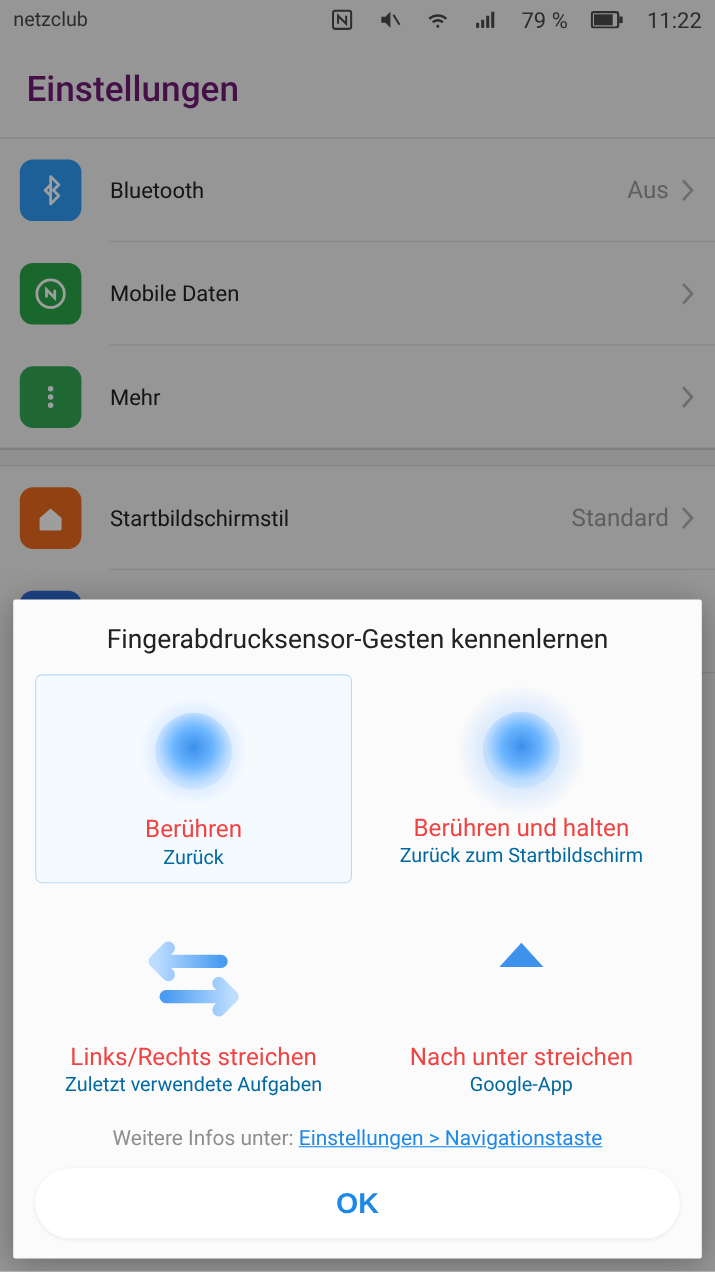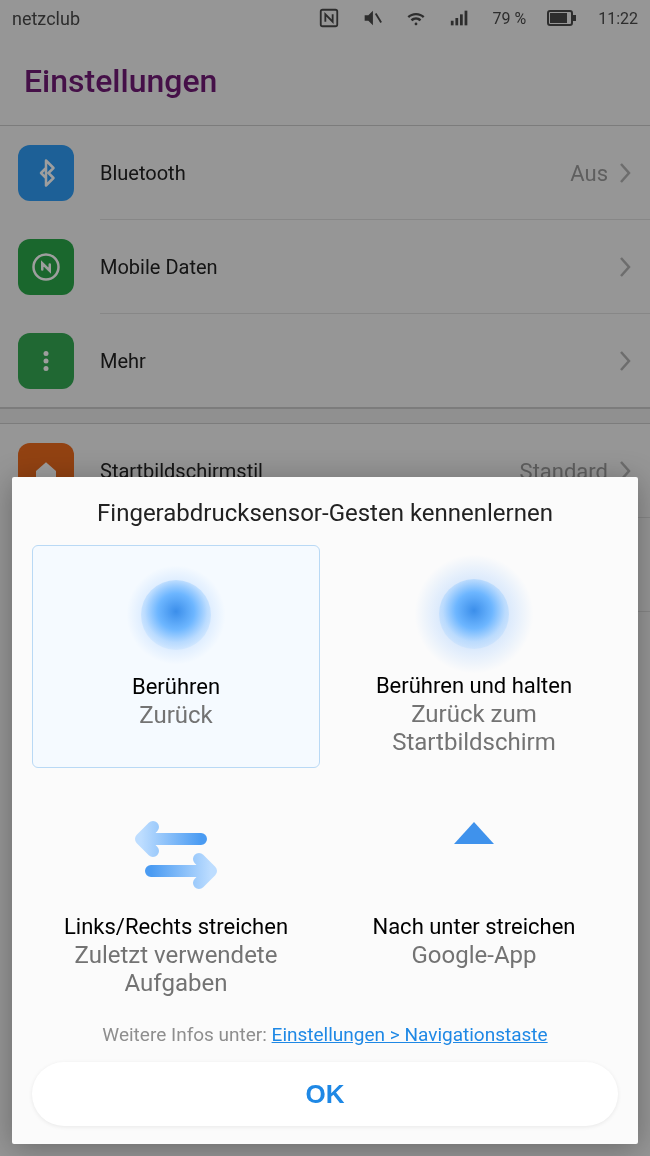--- a/index.html
+++ b/index.html
@@ -2,21 +2,21 @@
 <html><head>
 <meta charset="utf-8">
 <style>
   * { box-sizing: border-box; margin: 0; padding: 0; }
   html, body { width: 650px; height: 1156px; overflow: hidden; font-family: -apple-system, BlinkMacSystemFont, "Segoe UI", Roboto, Arial, sans-serif; }
   body { background: #f2f2f2; position: relative; }
 
   
   .status-bar { height: 36px; display: flex; align-items: center; padding: 0 12px; font-size: 18px; color: #4a4a4a; background: #f2f2f2; }
   .status-carrier { flex: 1; }
-  .status-icons { display: flex; align-items: center; gap: 21px; font-size: 16px; }
+  .status-icons { display: flex; align-items: center; gap: 21px; font-size: 20px; }
   .status-icons svg { display: block; }
 
   
   .header { height: 90px; display: flex; align-items: center; padding: 0 24px; border-bottom: 1px solid #c9c9c9; }
   .header-title { font-size: 32px; font-weight: 500; color: #701a75; }
 
   
   .settings-group { background: #f2f2f2; }
   .settings-item { display: flex; align-items: center; height: 94px; padding: 0 18px 0 18px; position: relative; }
   .settings-item::after { content: ""; position: absolute; left: 100px; right: 0; bottom: 0; height: 1px; background: #dadada; }
@@ -31,22 +31,22 @@
   
   .dim { position: absolute; inset: 0; background: rgba(0,0,0,0.38); }
 
   
   .dialog { position: absolute; left: 12px; right: 12px; bottom: 12px; background: #fbfbfb; border-radius: 2px; padding: 22px 20px 18px 20px; box-shadow: 0 4px 30px rgba(0,0,0,0.3); }
   .dialog-title { text-align: center; font-size: 24px; color: #222; margin-bottom: 18px; }
   .gesture-grid { display: grid; grid-template-columns: 1fr 1fr; gap: 18px 10px; margin-bottom: 14px; }
   .gesture-card { display: flex; flex-direction: column; align-items: center; padding: 14px 8px 12px 8px; border-radius: 6px; }
   .gesture-card.selected { background: #f5faff; border: 1px solid #b9d9f5; }
   .gesture-visual { width: 100%; height: 110px; display: flex; align-items: center; justify-content: center; }
-  .gesture-title { font-size: 22px; color: #000000; text-align: center; margin-top: 4px; }
-  .gesture-sub { font-size: 24px; color: #737373; text-align: center; margin-top: 2px; }
+  .gesture-title { font-size: 22px; color: #ef4444; text-align: center; margin-top: 4px; }
+  .gesture-sub { font-size: 18px; color: #0369a1; text-align: center; margin-top: 2px; }
 
   .touch-dot { width: 70px; height: 70px; border-radius: 50%; background: radial-gradient(circle at 50% 45%, #3b8eea 0%, #6db6ff 35%, rgba(156,205,255,0.5) 60%, rgba(156,205,255,0.05) 80%); position: relative; }
   .touch-ring { width: 100px; height: 100px; border-radius: 50%; display:flex; align-items:center; justify-content:center; background: radial-gradient(circle, rgba(120,180,255,0.25) 40%, rgba(120,180,255,0) 70%); }
 
   .more-info { text-align: center; font-size: 19px; color: #8e8e8e; margin: 6px 0 16px 0; }
   .more-info a { color: #1e88e5; text-decoration: underline; }
 
   .ok-btn { display: block; width: 100%; height: 64px; border-radius: 32px; background: #fff; border: none; font-size: 26px; color: #1e88e5; box-shadow: 0 1px 4px rgba(0,0,0,0.08); cursor: pointer; font-weight: bold; }
 
 </style>

